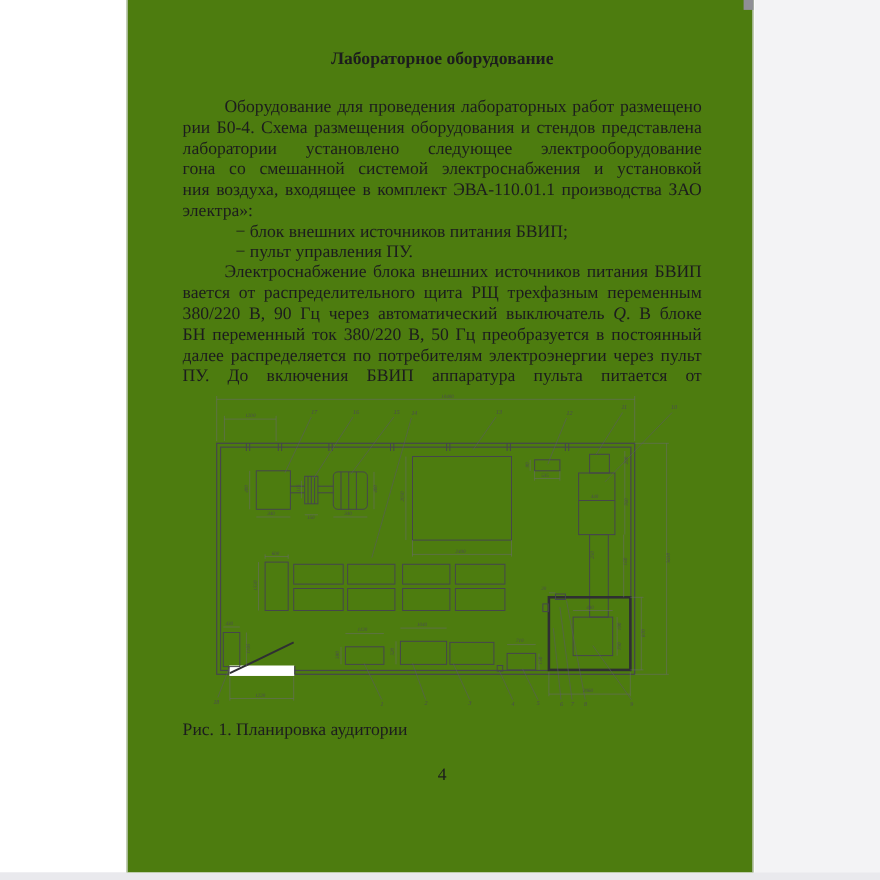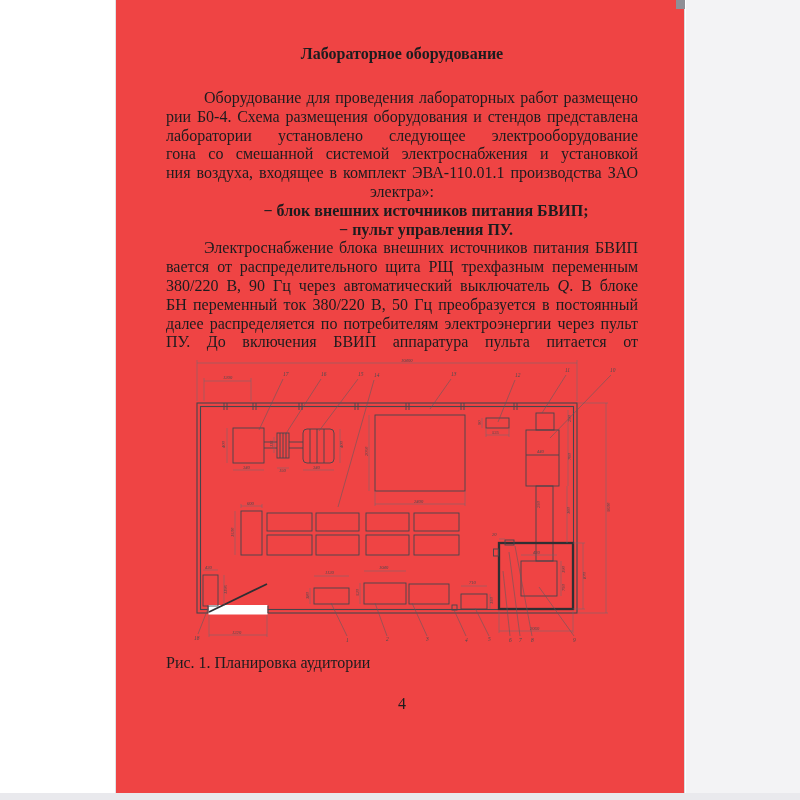--- a/index.html
+++ b/index.html
@@ -1,29 +1,29 @@
 <!DOCTYPE html>
 <html><head>
 <meta charset="utf-8">
 <style>
   html,body { margin:0; padding:0; }
   body { width:800px; height:800px; background:#fdfdfd; font-family:"Liberation Serif", serif; }
   .stage { position:relative; width:800px; height:800px; overflow:hidden; background:#ffffff; }
   .outside-right { position:absolute; left:686px; top:0; width:114px; height:793px; background:#f3f3f5; }
   .bottom-strip { position:absolute; left:0; top:793px; width:800px; height:7px; background:#e9e9ed; }
   .scroll-tab { position:absolute; left:676px; top:0; width:9px; height:9px; background:#8f8f96; }
-  .page { position:absolute; left:115px; top:0; width:570px; height:793px; background:#ef4444;
+  .page { position:absolute; left:115px; top:0; width:570px; height:793px; background:#4d7c0f;
           border-left:1px solid #e2e2e6; border-right:1px solid #dadade; box-sizing:border-box;
           padding:44px 46px 0 50px; color:#1c1c1e; }
   .title { font-weight:bold; text-align:center; font-size:16px; line-height:19px; margin-bottom:26px; }
   .bodytext { font-size:16px; line-height:18.8px; }
-  .ln { height:18.8px; overflow:hidden;text-align:center; }
+  .ln { height:18.8px; overflow:hidden; }
   .jline { text-align:justify; text-align-last:justify; }
   .indent { text-indent:38px; }
-  .list-line { padding-left:48px;font-weight:bold; }
+  .list-line { padding-left:48px; }
   .fig { margin-top:4px; margin-left:13px; }
   .caption { text-align:left; font-size:16px; line-height:18.8px; margin-top:2px; }
   .pagenum { text-align:center; font-size:16px; margin-top:22px; }
   svg text { font-family:"Liberation Serif", serif; font-style:italic; fill:#4b4b50; }
   .dimt { font-size:4.6px; }
   .callout { font-size:5.4px; }
   .walls { stroke:#46464c; fill:none; stroke-width:1.1; }
   .obj { stroke:#46464c; fill:none; stroke-width:0.9; }
   .thick { stroke:#2f2f33; fill:none; stroke-width:2.3; }
   .dim { stroke:#6b6b70; fill:none; stroke-width:0.5; }

